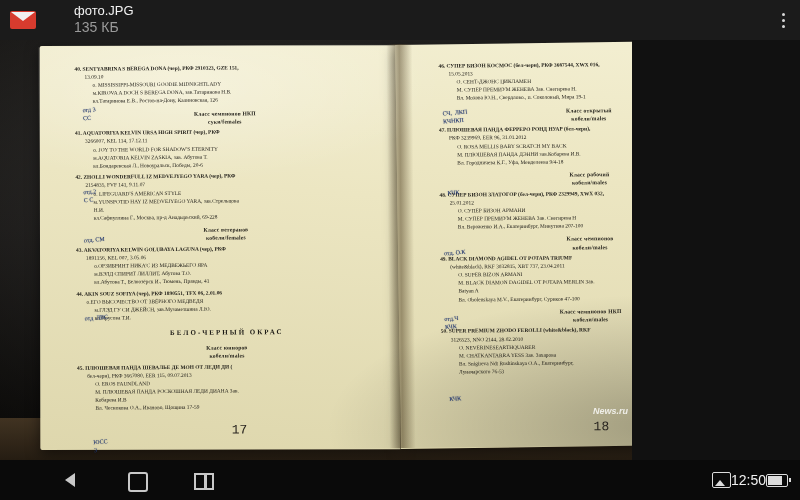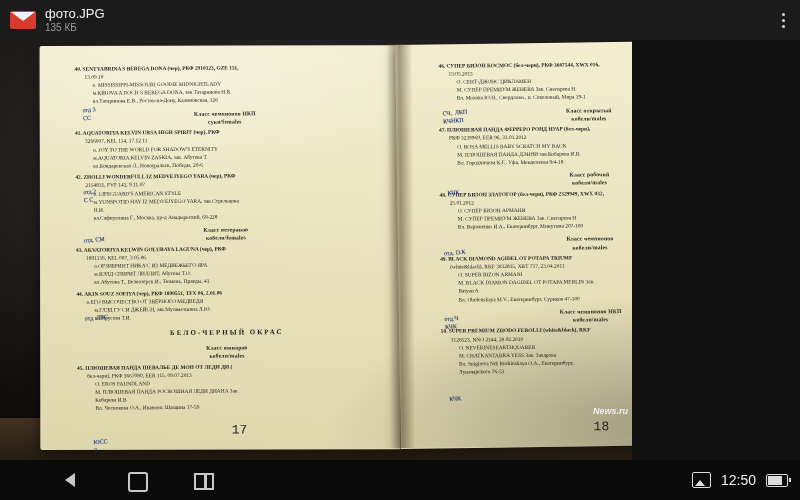--- a/index.html
+++ b/index.html
@@ -10,34 +10,35 @@
   }
   #screen{position:relative;width:800px;height:500px;overflow:hidden;background:#111;}
 
   
   .topbar{
     position:absolute;left:0;top:0;width:800px;height:40px;
     background:#1b1b1b;
     display:flex;align-items:center;
     box-sizing:border-box;padding:0 10px;
     z-index:40;
+    gap:29px;
   }
   .gallery-icon{
     width:26px;height:22px;margin-right:9px;position:relative;flex:none;
   }
   .gallery-icon .env{
     position:absolute;left:0;top:2px;width:26px;height:18px;background:#d73b2e;border-radius:2px;
   }
   .gallery-icon .env:before{
     content:"";position:absolute;left:1px;top:1px;width:0;height:0;
     border-left:12px solid transparent;border-right:12px solid transparent;border-top:9px solid #f1f1f1;
   }
   .file-meta{display:flex;flex-direction:column;justify-content:center;line-height:1.15;}
   .file-name{color:#f2f2f2;font-size:13px;}
-  .file-size{color:#9a9a9a;font-size:10px;}
+  .file-size{color:#9a9a9a;font-size:14px;}
   .topbar-spacer{flex:1;}
   .overflow-dots{width:14px;height:22px;display:flex;flex-direction:column;align-items:center;justify-content:center;gap:3px;}
   .overflow-dots i{display:block;width:3px;height:3px;border-radius:50%;background:#d8d8d8;}
 
   
   .photo{
     position:absolute;left:0;top:40px;width:632px;height:420px;
     background:#20242a;
     overflow:hidden;
   }
@@ -131,21 +132,21 @@
     content:"";position:absolute;left:2px;top:3px;width:16px;height:16px;
     border:2px solid #d9d9d9;border-radius:3px;
   }
   .nav-recent:before{
     content:"";position:absolute;left:2px;top:4px;width:9px;height:13px;border:2px solid #d9d9d9;
   }
   .nav-recent:after{
     content:"";position:absolute;left:12px;top:4px;width:6px;height:13px;border:2px solid #d9d9d9;
   }
   .navspacer{flex:1;}
-  .tray{display:flex;align-items:center;gap:10px;padding-right:12px;}
+  .tray{display:flex;align-items:center;padding-right:12px;}
   .tray .pic-ico{
     width:17px;height:14px;border:1.5px solid #dcdcdc;border-radius:2px;position:relative;
   }
   .tray .pic-ico:after{
     content:"";position:absolute;left:2px;bottom:1px;width:0;height:0;
     border-left:5px solid transparent;border-right:5px solid transparent;border-bottom:6px solid #dcdcdc;
   }
   .tray .clock{color:#f0f0f0;font-size:14px;}
   .tray .batt{
     width:20px;height:11px;border:1.5px solid #dcdcdc;border-radius:2px;position:relative;

